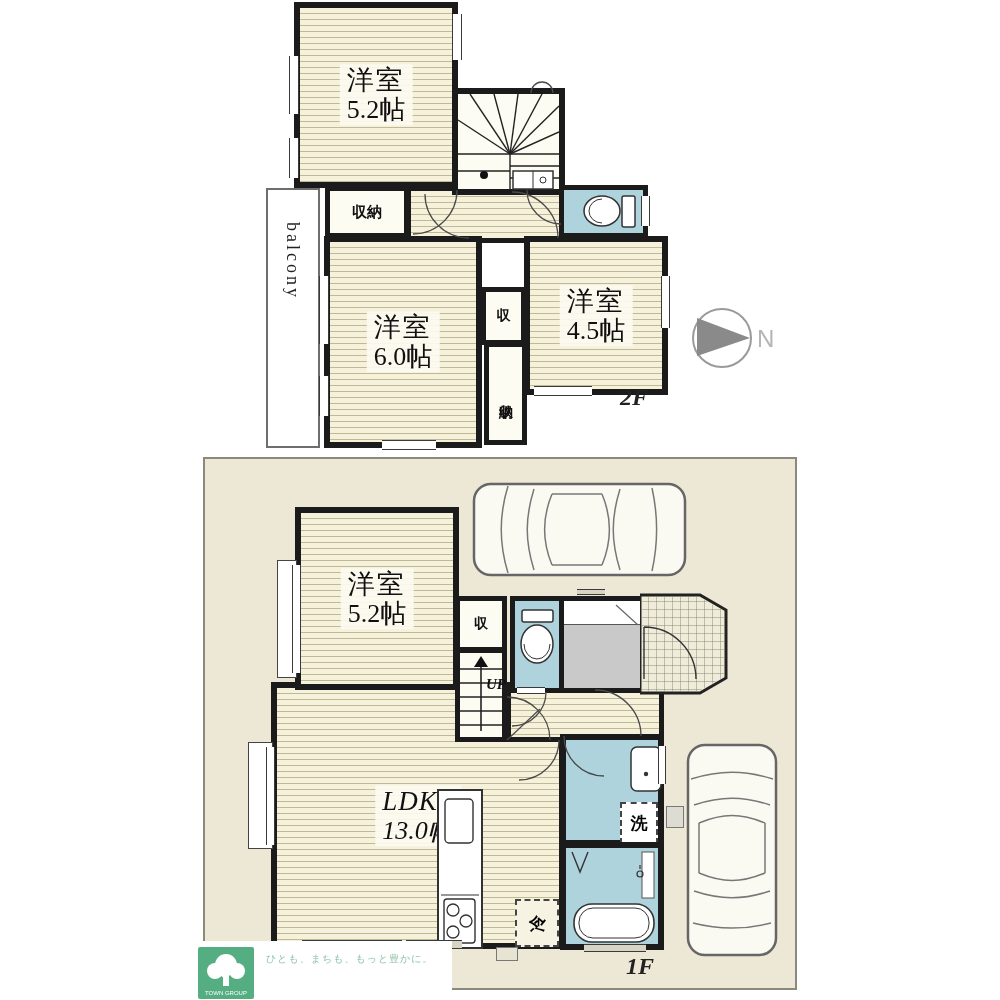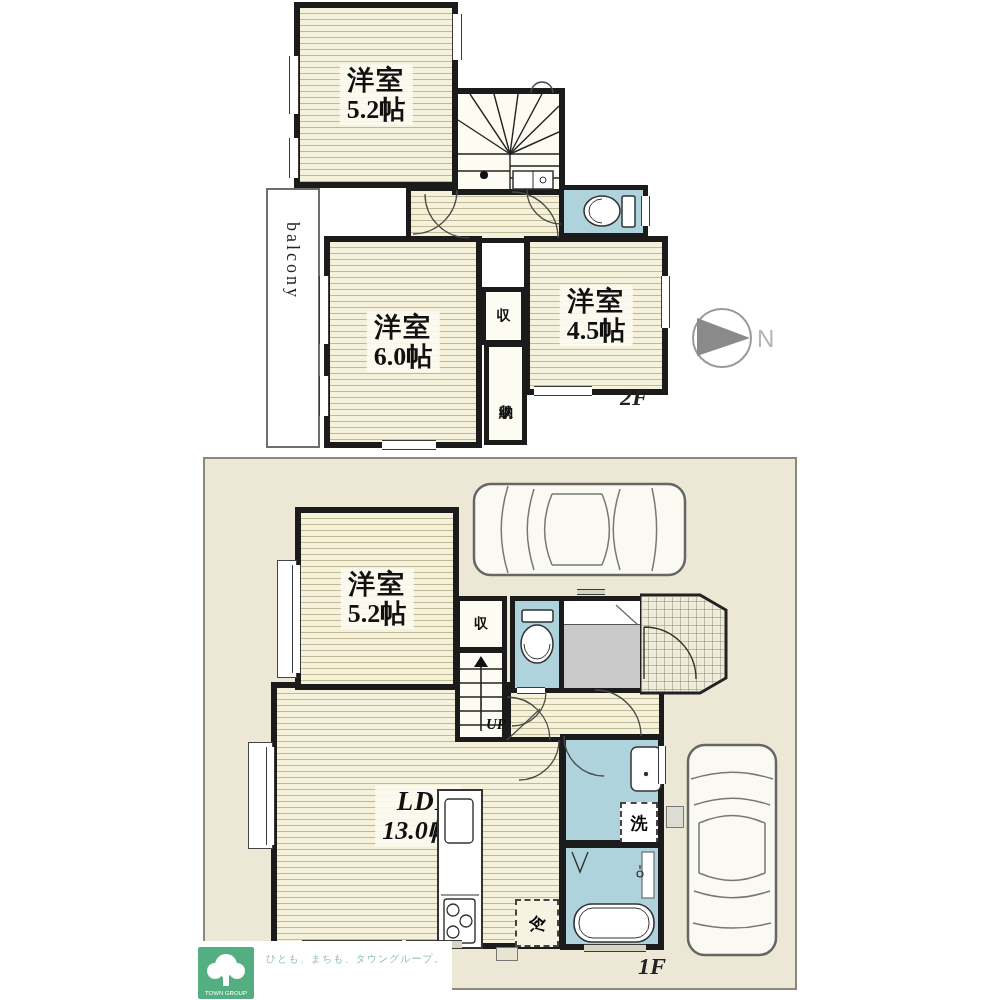--- a/index.html
+++ b/index.html
@@ -16,22 +16,22 @@
   #plan{position:relative;width:1000px;height:1000px;background:#fff;overflow:hidden;
         font-family:"Liberation Serif","DejaVu Serif",serif;}
   .abs{position:absolute;box-sizing:border-box;}
   .room{background:repeating-linear-gradient(to bottom,var(--stripeA) 0px,var(--stripeA) 5px,var(--stripeB) 5px,var(--stripeB) 6px);
         border:6px solid var(--wall);}
   .hallway{background:repeating-linear-gradient(to bottom,var(--stripeA) 0px,var(--stripeA) 5px,var(--stripeB) 5px,var(--stripeB) 6px);
         border:5px solid var(--wall);}
   .closet{background:#fdfcf2;border:5px solid var(--wall);display:flex;align-items:center;justify-content:center;}
   .wetroom{background:var(--wet);border:5px solid var(--wall);}
   .room-label{position:absolute;left:50%;top:50%;transform:translate(-50%,-50%);
-        text-align:right;background:rgba(252,250,240,.92);padding:1px 7px;line-height:1.12;
-        font-weight:700;color:#101010;white-space:nowrap;}
+        text-align:left;background:rgba(252,250,240,.92);padding:1px 7px;line-height:1.12;
+        font-weight:400;color:#101010;white-space:nowrap;}
   .room-label .nm{font-size:27px;letter-spacing:2px;display:block;}
   .room-label .sz{font-size:26px;display:block;}
   .small-k{font-size:15px;font-weight:700;color:#111;}
   .window{background:#fff;border:1px solid #3a3a3a;}
   .window-gray{background:#d7d4c4;border:1px solid #3a3a3a;}
   .floor-tag{font-style:italic;font-weight:700;font-size:24px;color:#222;}
   svg{display:block}
 </style>
 </head>
 <body>
@@ -99,20 +99,23 @@
   </div>
 
   <div class="wetroom abs" style="left:559px;top:185px;width:89px;height:53px;">
     <svg width="79" height="43" viewBox="0 0 79 43">
       <rect x="58" y="6" width="13" height="31" rx="2" fill="#fff" stroke="#333" stroke-width="1.5"></rect>
       <ellipse cx="38" cy="21" rx="18" ry="15" fill="#fff" stroke="#333" stroke-width="1.5"></ellipse>
       <path d="M38,9 a13,12 0 1 0 0,24" fill="none" stroke="#333" stroke-width="1"></path>
     </svg>
   </div>
 
+  <div class="closet abs" style="left:325px;top:186px;width:84px;height:52px;">
+    <span class="small-k">収納</span>
+  </div>
 
   <div class="room abs" style="left:324px;top:236px;width:158px;height:212px;">
     <div class="room-label">
       <span class="nm">洋室</span>
       <span class="sz">6.0帖</span>
     </div>
   </div>
 
   <div class="room abs" style="left:524px;top:236px;width:144px;height:159px;">
     <div class="room-label">
@@ -266,36 +269,36 @@
       <path d="M531,93 A11,11 0 1 1 553,93"></path>
       <path d="M641,736 A46,46 0 0 0 595,690"></path>
       <path d="M546,692 A34,34 0 0 1 512,726"></path>
       <path d="M559,740 A40,40 0 0 1 519,780"></path>
       <path d="M564,736 A40,40 0 0 0 604,776"></path>
       <path d="M507,697 A43,43 0 0 1 550,740"></path>
       <line x1="507" y1="740" x2="540" y2="709"></line>
     </g>
   </svg>
 
-  <div class="abs" style="left:486px;top:716px;font-style:italic;font-weight:700;font-size:15px;color:#111;">UP</div>
+  <div class="abs" style="left:486px;top:676px;font-style:italic;font-weight:700;font-size:15px;color:#111;">UP</div>
 
   <svg class="abs" style="left:691px;top:306px;" width="88" height="64" viewBox="0 0 88 64">
     <circle cx="31" cy="32" r="29" fill="none" stroke="#9a9a9a" stroke-width="2"></circle>
     <polygon points="6,12 59,32 6,50" fill="#8a8a8a"></polygon>
     <text x="66" y="41" font-size="24" fill="#b5b5b5" font-family="Liberation Sans, sans-serif">N</text>
   </svg>
 
   <div class="abs floor-tag" style="left:620px;top:384px;">2F</div>
-  <div class="abs floor-tag" style="left:626px;top:953px;margin-left:12px;">1F</div>
+  <div class="abs floor-tag" style="left:626px;top:953px;">1F</div>
 
   <div class="abs" style="left:190px;top:941px;width:262px;height:59px;background:#fff;">
     <svg class="abs" style="left:8px;top:6px;" width="56" height="52" viewBox="0 0 56 52">
       <rect x="0" y="0" width="56" height="52" rx="2" fill="#54ae81"></rect>
       <circle cx="28" cy="18" r="11" fill="#fff"></circle>
       <circle cx="17" cy="24" r="8" fill="#fff"></circle>
       <circle cx="39" cy="24" r="8" fill="#fff"></circle>
       <path d="M26,22 L26,38 L30,38 L30,22 Z M26,30 L19,24 M30,28 L37,23" fill="#fff" stroke="#fff" stroke-width="2"></path>
       <text x="28" y="48" text-anchor="middle" font-size="6" fill="#fff" font-family="Liberation Sans, sans-serif">TOWN GROUP</text>
     </svg>
-    <div class="abs" style="left:76px;top:11px;font-family:'Liberation Sans',sans-serif;font-size:10px;color:#8cc3a8;white-space:nowrap;letter-spacing:1px;">ひとも、まちも、タウングループ。</div>
+    <div class="abs" style="left:76px;top:11px;font-family:'Liberation Sans',sans-serif;font-size:10px;color:#8cc3a8;white-space:nowrap;letter-spacing:1px;">ひとも、まちも、もっと豊かに。</div>
   </div>
 
 </div>
 
 </body></html>

